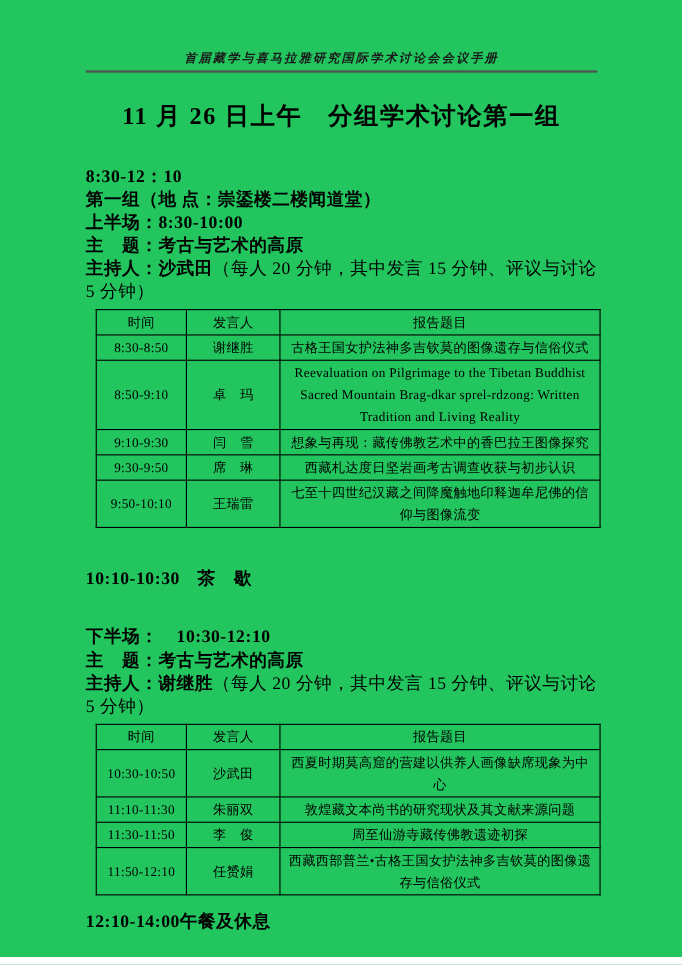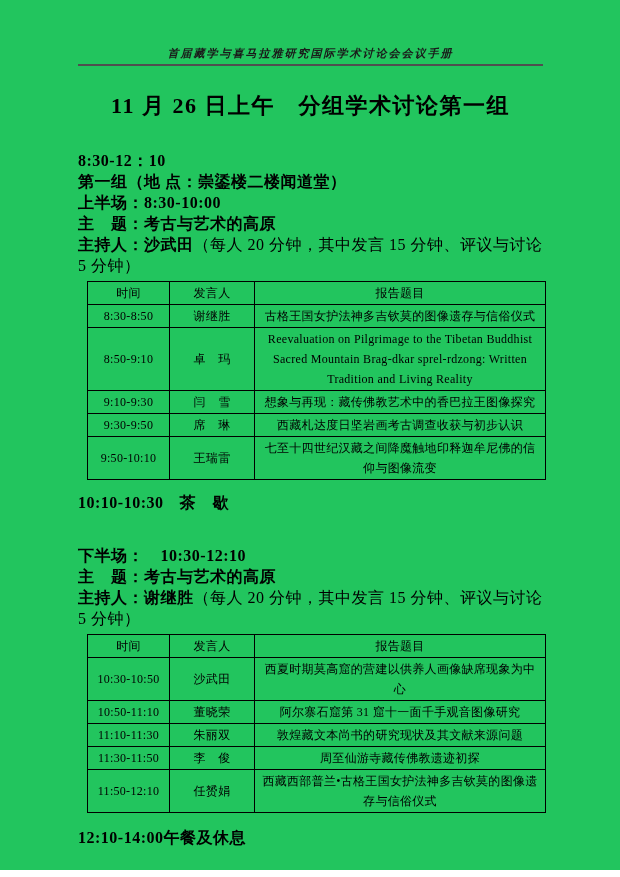--- a/index.html
+++ b/index.html
@@ -59,21 +59,21 @@
     border: 1px solid #000;
     font-size: 12px;
     font-weight: normal;
     line-height: 20px;
     padding: 1px 6px;
     text-align: center;
     vertical-align: middle;
     letter-spacing: 0.3px;
     color: #000;
   }
-  .break-line { margin-top: 12px; }
+  .break-line { margin-top: 36px; }
   .break-line .gap { display: inline-block; width: 16px; }
   .second-block { margin-top: 32px; }
   .lunch-line { margin-top: 14px; }
 </style>
 </head>
 <body>
 
 <div class="page">
 
   <div>
@@ -160,25 +160,20 @@
         <th>报告题目</th>
       </tr>
     </thead>
     <tbody>
       <tr>
         <td>10:30-10:50</td>
         <td>沙武田</td>
         <td>西夏时期莫高窟的营建以供养人画像缺席现象为中心</td>
       </tr>
       <tr>
-        <td>10:50-11:10</td>
-        <td>董晓荣</td>
-        <td>阿尔寨石窟第 31 窟十一面千手观音图像研究</td>
-      </tr>
-      <tr>
         <td>11:10-11:30</td>
         <td>朱丽双</td>
         <td>敦煌藏文本尚书的研究现状及其文献来源问题</td>
       </tr>
       <tr>
         <td>11:30-11:50</td>
         <td>李　俊</td>
         <td>周至仙游寺藏传佛教遗迹初探</td>
       </tr>
       <tr>

